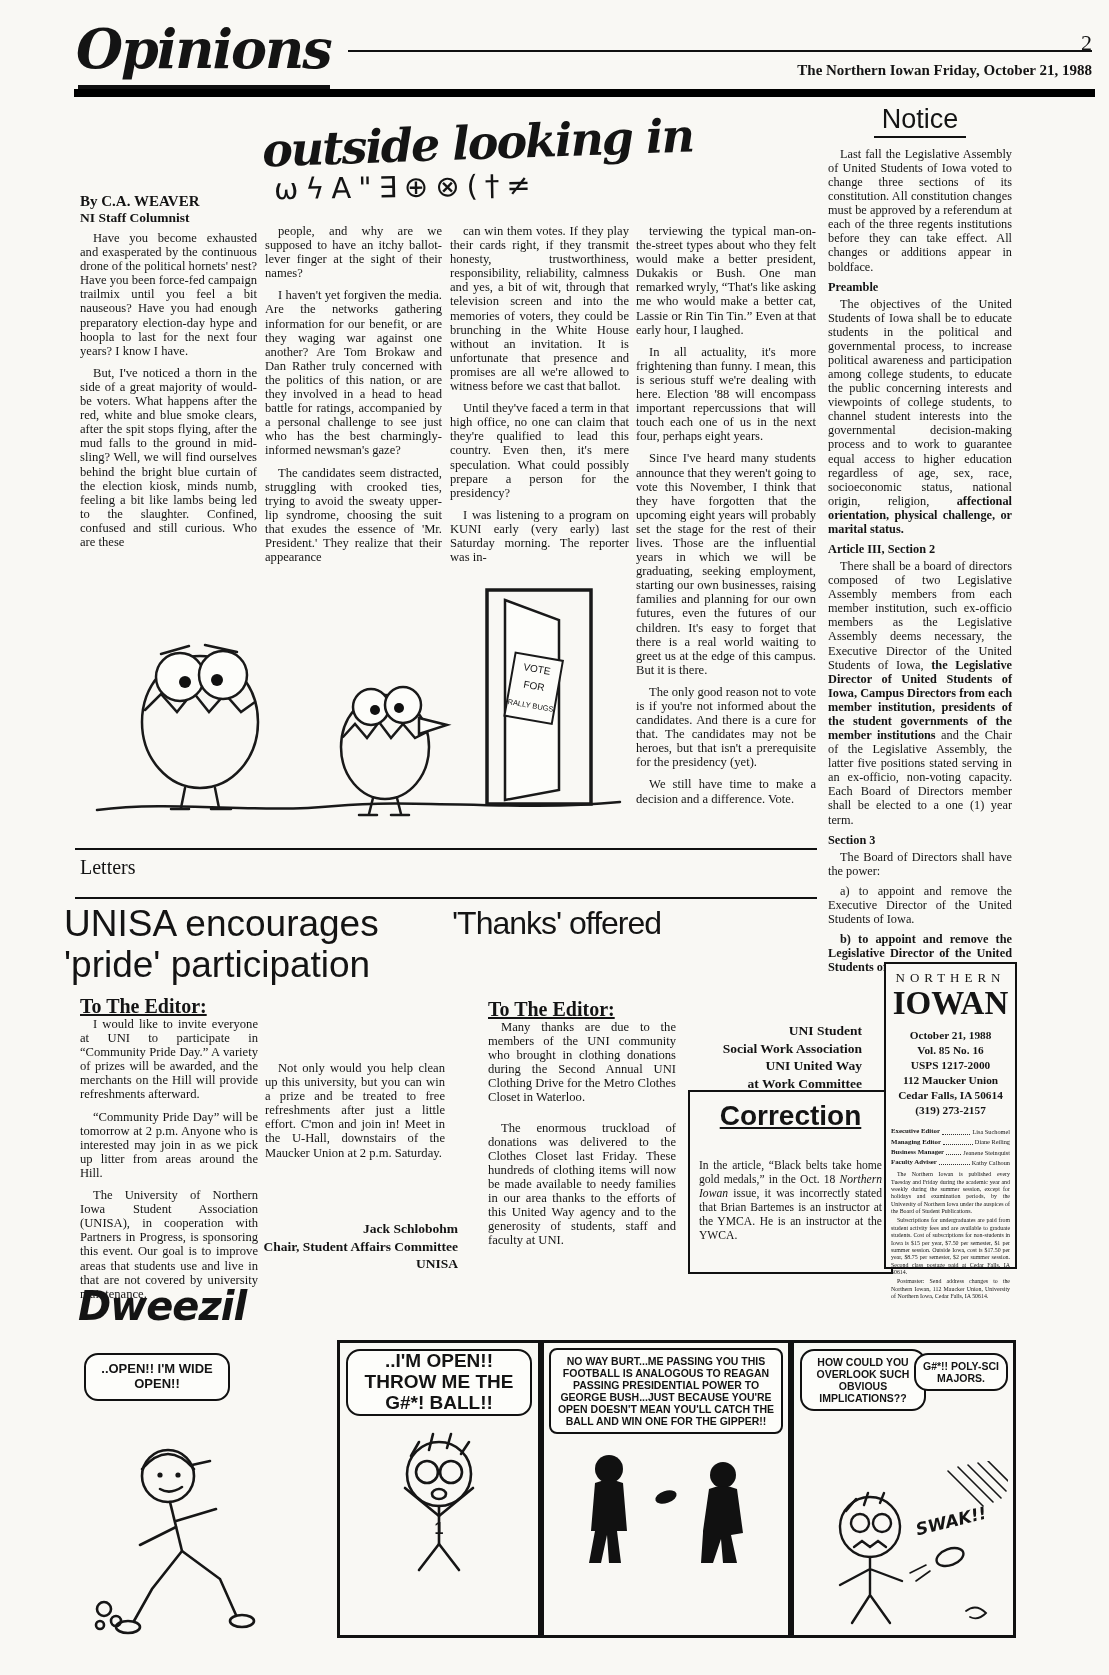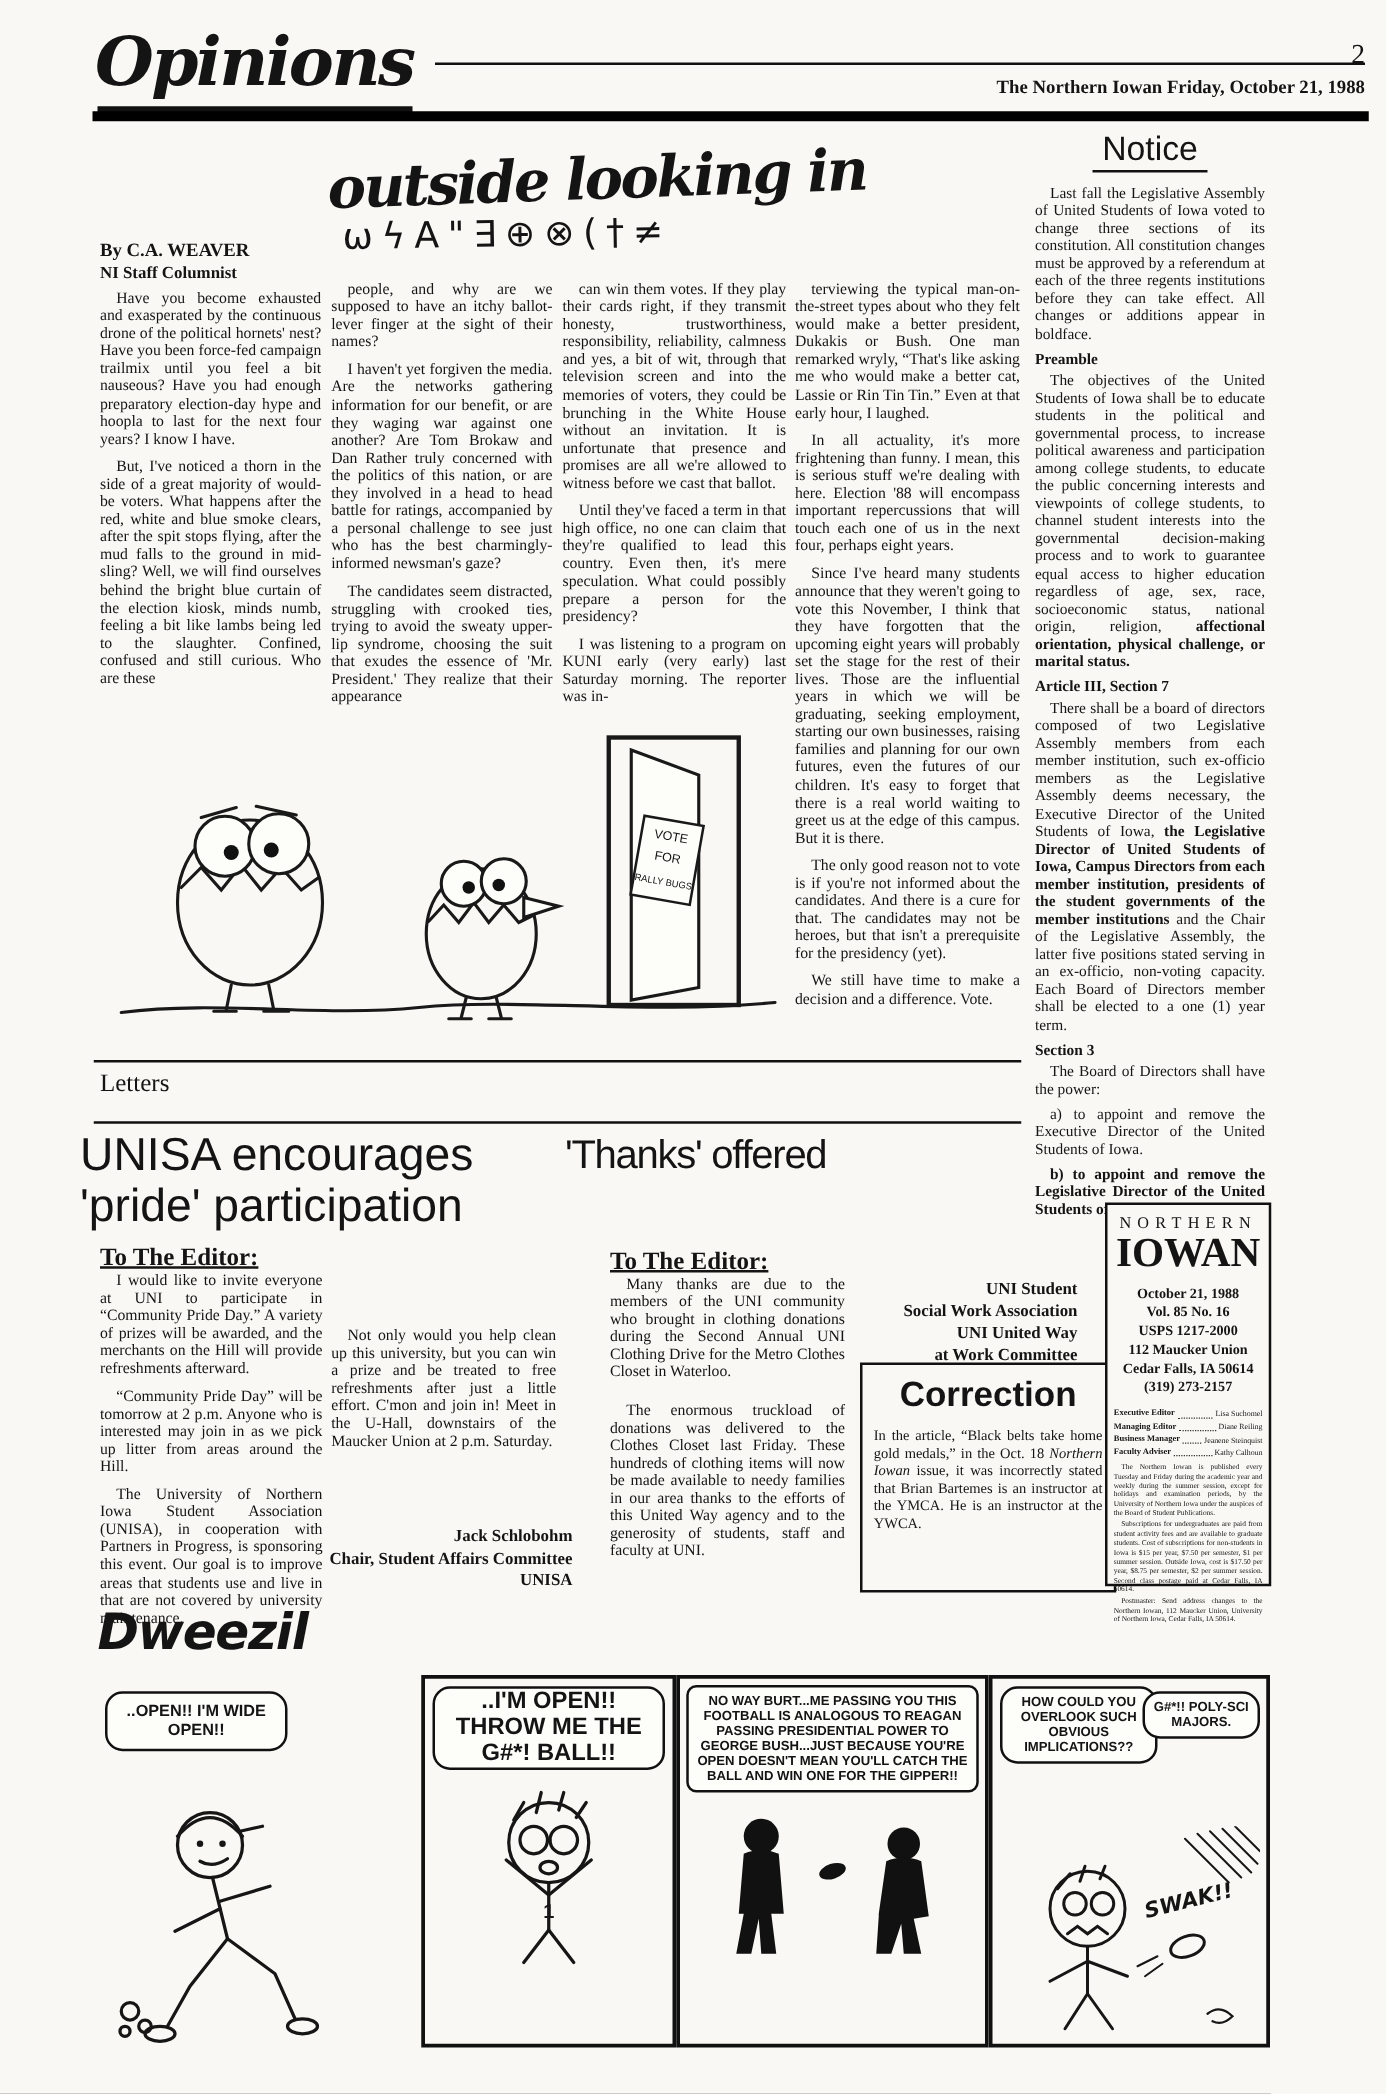--- a/index.html
+++ b/index.html
@@ -42,21 +42,21 @@
   .headline-sans{font-family:"Liberation Sans",sans-serif;font-weight:400;
         font-size:37px;line-height:1.12;letter-spacing:0;}
   .headline-bold{font-family:"Liberation Sans",sans-serif;font-weight:400;
         font-size:32px;letter-spacing:-1px;}
   .salutation{font-weight:700;font-size:20px;text-decoration:underline;}
   .sigblock{text-align:right;font-weight:700;font-size:13.5px;line-height:1.3;}
 
   
   .correction{border:2.5px solid #111;background:#f9f8f4;}
   .correction h2{font-family:"Liberation Sans",sans-serif;font-weight:700;font-size:28px;
-        text-align:center;margin:8px 0 10px;}
+        text-align:center;margin:8px 0 27px;text-decoration:underline;}
   .correction .body{font-size:11.6px;line-height:1.2;text-align:justify;padding:0 9px;}
 
   
   .mhbox{border:2.5px solid #111;background:#f9f8f4;}
   .mh-top{text-align:center;font-size:13px;letter-spacing:5px;margin-top:6px;}
   .mh-main{text-align:center;font-weight:700;font-size:33px;line-height:1;margin-top:1px;
         font-family:"Liberation Serif",serif;}
   .mh-info{text-align:center;font-weight:700;font-size:11.3px;line-height:1.32;margin-top:8px;}
   .mh-staff{margin:9px 5px 0;}
   .mh-row{display:flex;align-items:flex-end;font-weight:700;font-size:6.8px;line-height:1.5;}
@@ -164,21 +164,21 @@
     </g>
   </svg>
 
   <div class="abs notice" style="left:828px;top:104px;">
     <div class="notice-head">
       <span>Notice</span>
     </div>
     <p>Last fall the Legislative Assembly of United Students of Iowa voted to change three sections of its constitution. All constitution changes must be approved by a referendum at each of the three regents institutions before they can take effect. All changes or additions appear in boldface.</p>
     <p class="sub">Preamble</p>
     <p><span>The objectives of the United Students of Iowa shall be to educate students in the political and governmental process, to increase political awareness and participation among college students, to educate the public concerning interests and viewpoints of college students, to channel student interests into the governmental decision-making process and to work to guarantee equal access to higher education regardless of age, sex, race, socioeconomic status, national origin, religion, </span><span class="bold">affectional orientation, physical challenge, or marital status.</span></p>
-    <p class="sub">Article III, Section 7</p>
+    <p class="sub">Article III, Section 2</p>
     <p><span>There shall be a board of directors composed of two Legislative Assembly members from each member institution, such ex-officio members as the Legislative Assembly deems necessary, the Executive Director of the United Students of Iowa, </span><span class="bold">the Legislative Director of United Students of Iowa, Campus Directors from each member institution, presidents of the student governments of the member institutions</span><span> and the Chair of the Legislative Assembly, the latter five positions stated serving in an ex-officio, non-voting capacity. Each Board of Directors member shall be elected to a one (1) year term.</span></p>
     <p class="sub">Section 3</p>
     <p>The Board of Directors shall have the power:</p>
     <p>a) to appoint and remove the Executive Director of the United Students of Iowa.</p>
     <p class="bold">b) to appoint and remove the Legislative Director of the United Students of Iowa.</p>
   </div>
 
   <div class="abs thin-rule" style="left:75px;top:848px;width:742px;"></div>
   <div class="abs letters-label" style="left:80px;top:856px;">Letters</div>
   <div class="abs thin-rule" style="left:75px;top:897px;width:742px;"></div>

